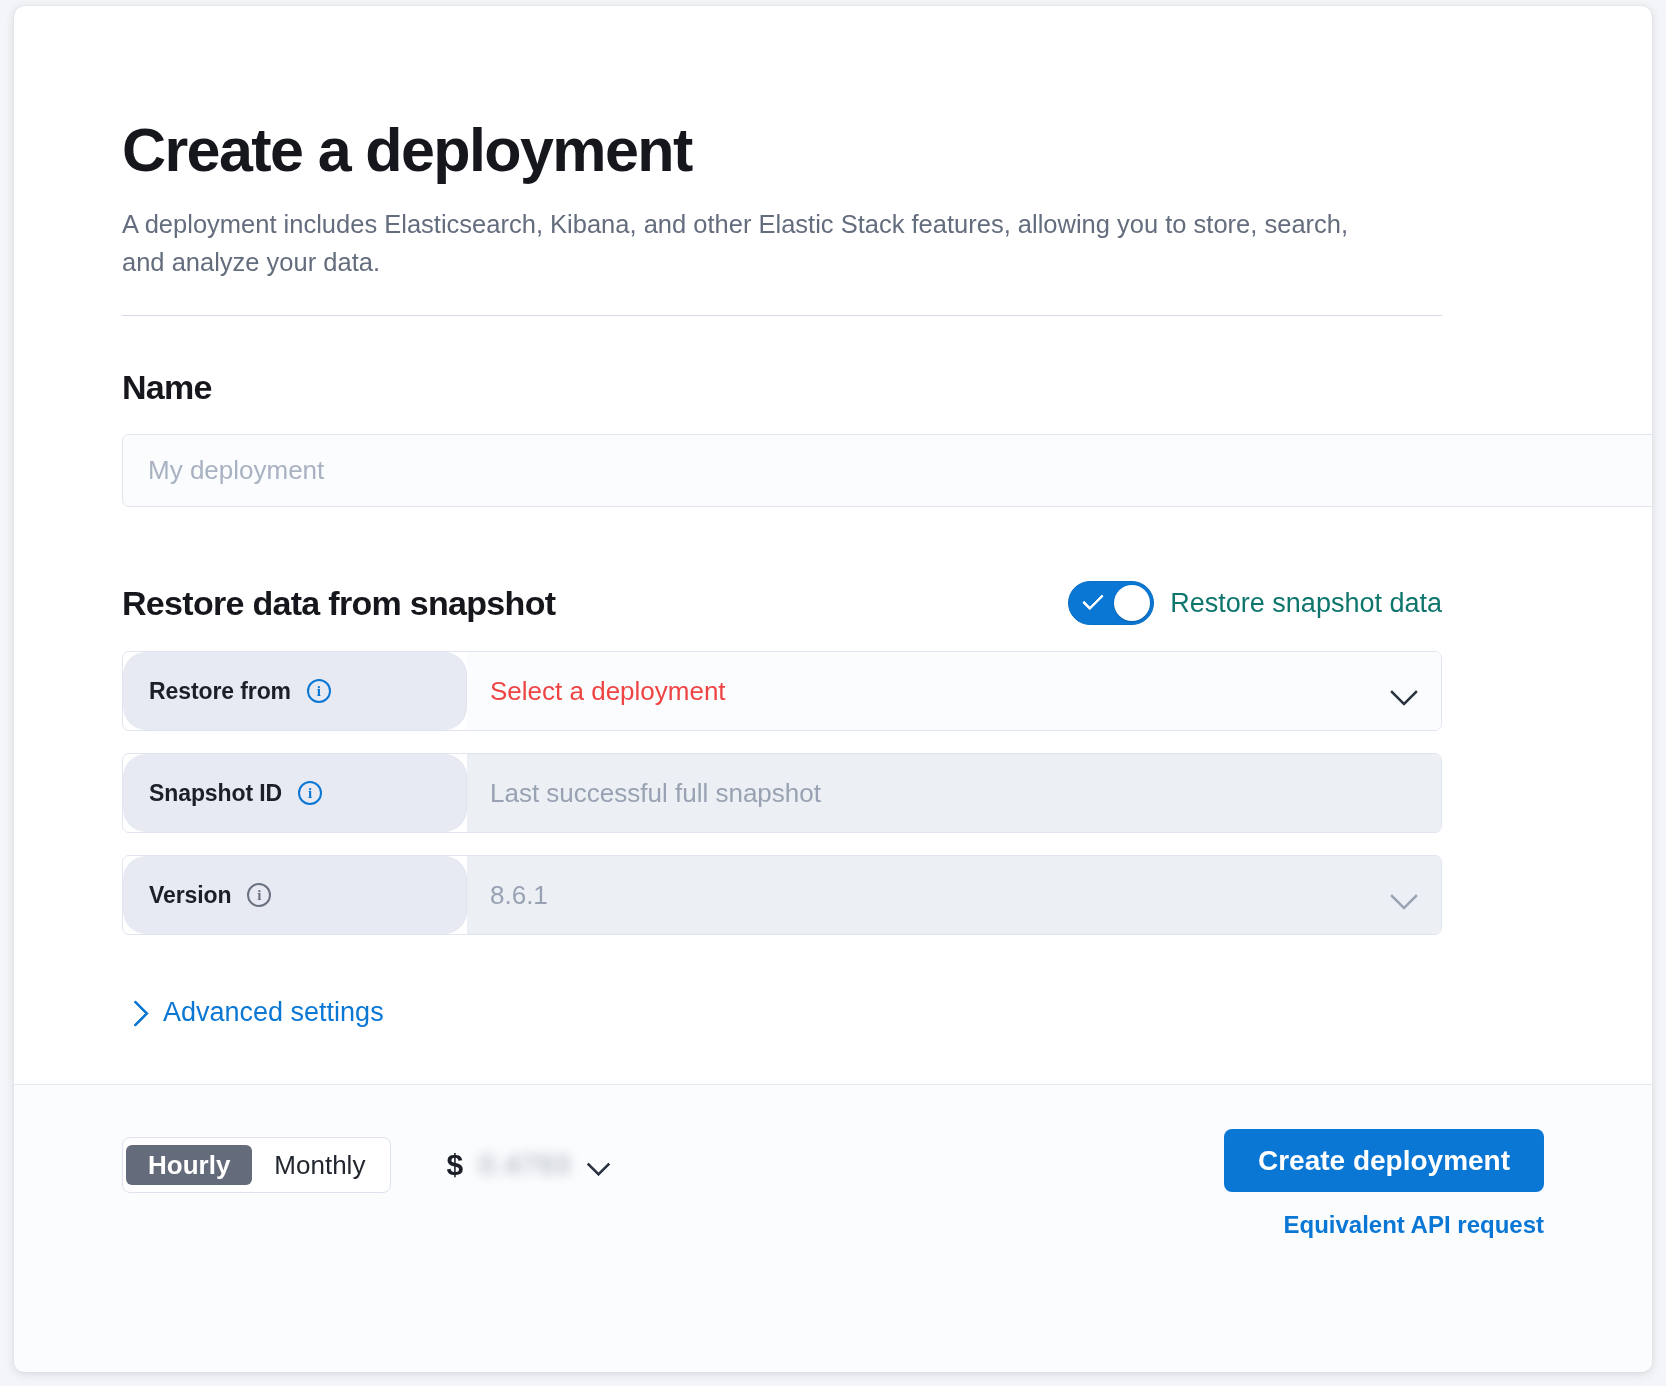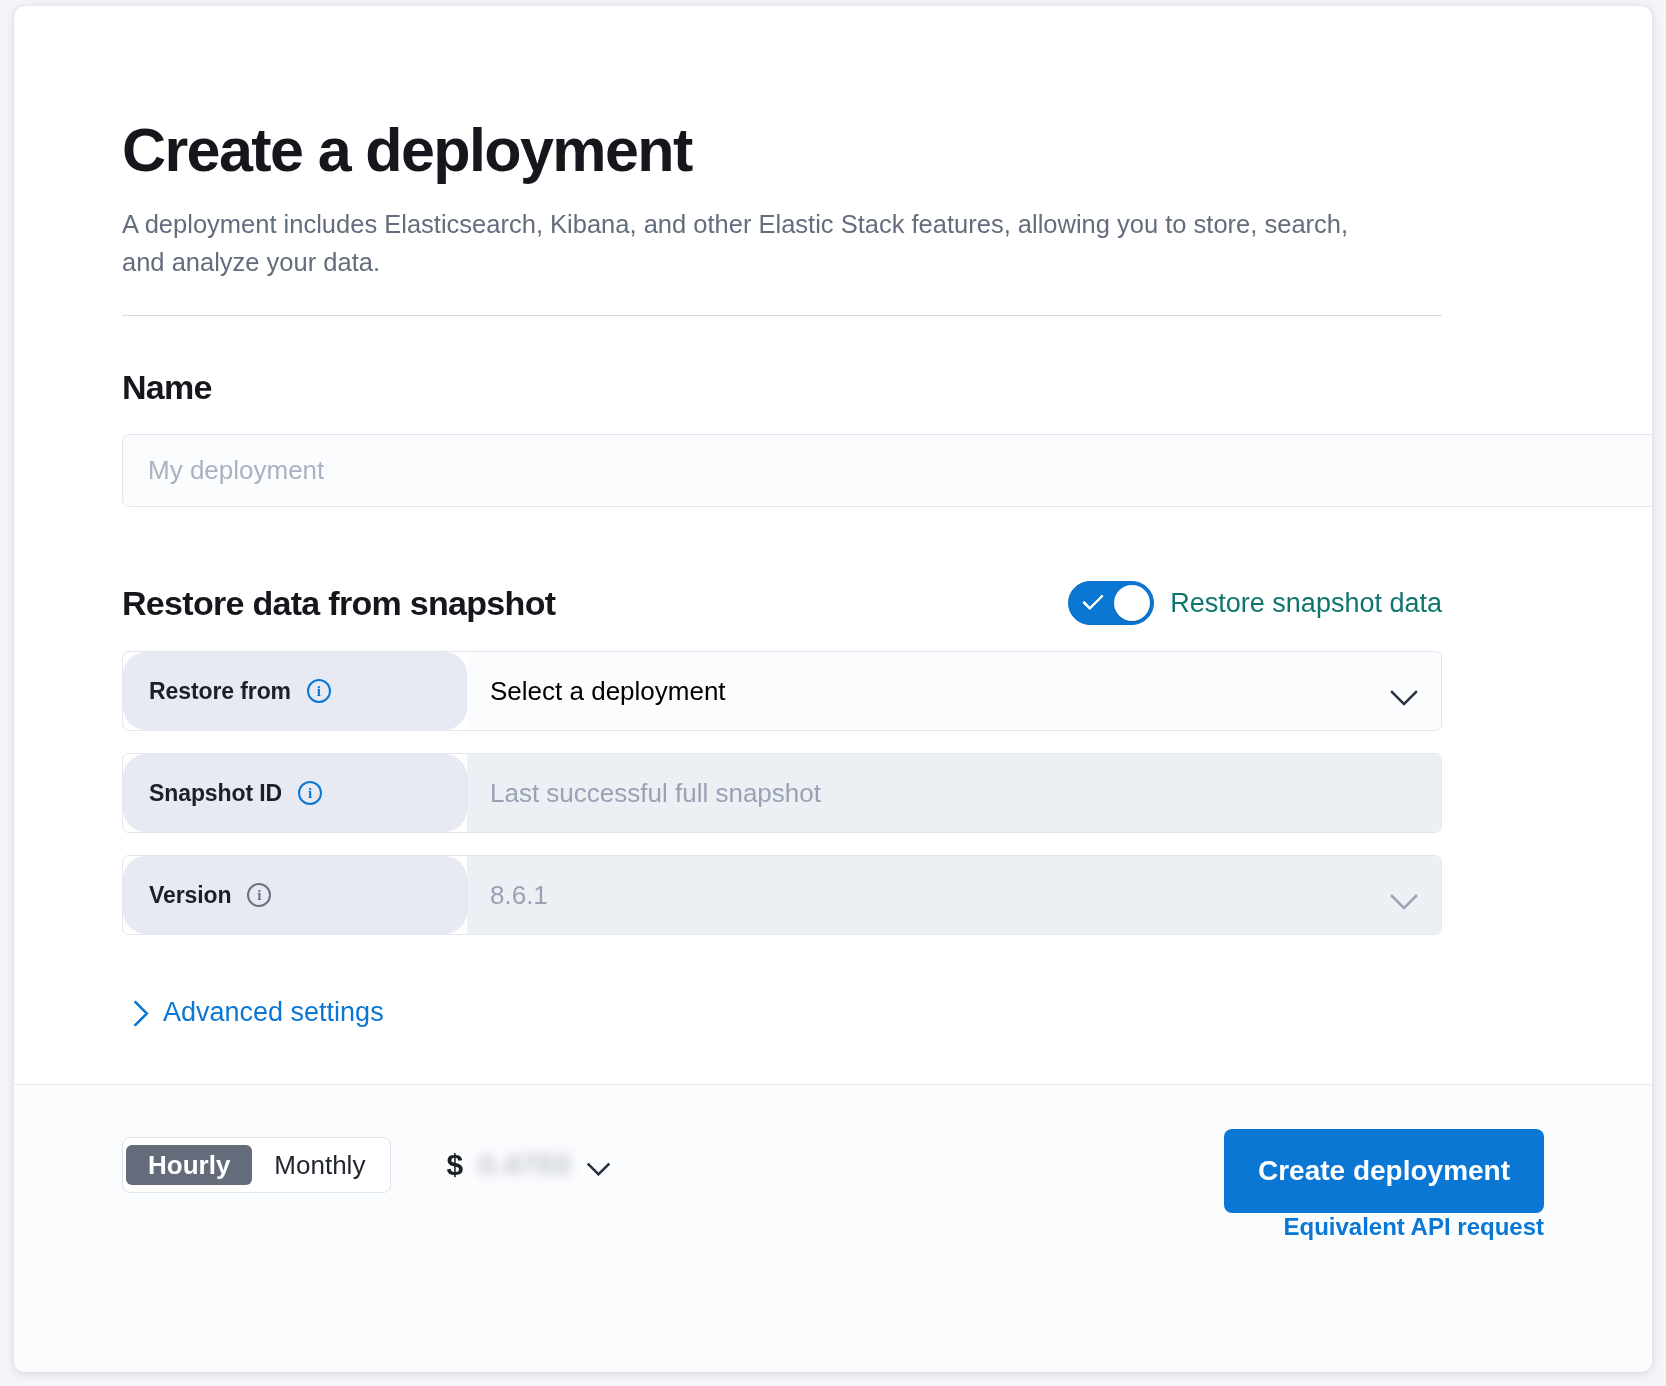--- a/index.html
+++ b/index.html
@@ -173,21 +173,21 @@
   .control {
     flex: 1;
     background: #fbfcfe;
     display: flex;
     align-items: center;
     padding: 0 24px 0 23px;
   }
   .control .val {
     flex: 1;
     font-size: 26px;
-    color: #000000;
+    color: #ef4444;
   }
   .row-disabled .prepend { background: #e7eaf3; }
   .row-disabled .control { background: #eceff4; }
   .row-disabled .control .val { color: #98a2b3; }
 
   
   .info-icon {
     width: 24px; height: 24px;
     border-radius: 50%;
     border: 2px solid #0b77d4;
@@ -322,32 +322,33 @@
   .actions {
     position: absolute;
     right: 0;
     top: 44px;
     text-align: right;
     width: 320px;
   }
   .btn-primary {
     display: block;
     width: 100%;
-    height: 84px;
+    height: 63px;
     background: #0b77d4;
     color: #ffffff;
     border: none;
     border-radius: 8px;
     font-size: 28px;
     font-weight: 700;
     cursor: pointer;
     font-family: "Liberation Sans", sans-serif;
   }
   .api-link {
     display: block;
+    margin-top: 19px;
     font-size: 24px;
     color: #0b77d4;
     font-weight: 700;
     text-decoration: none;
     cursor: pointer;
   }
 </style>
 </head>
 <body>
 

